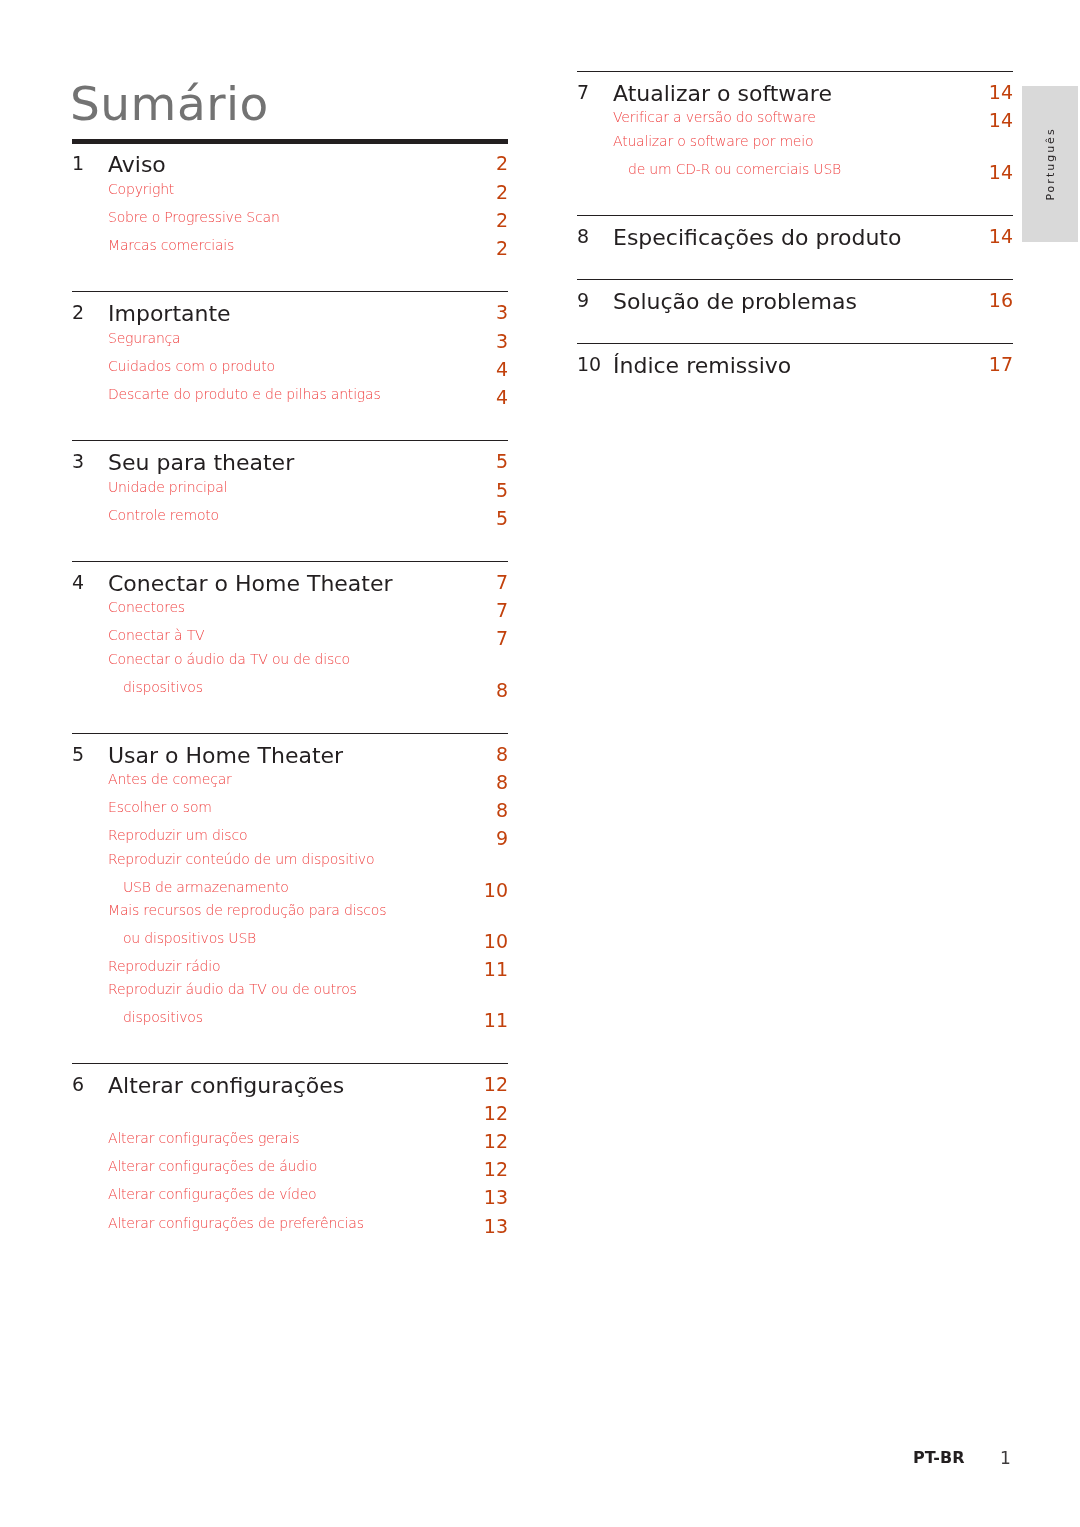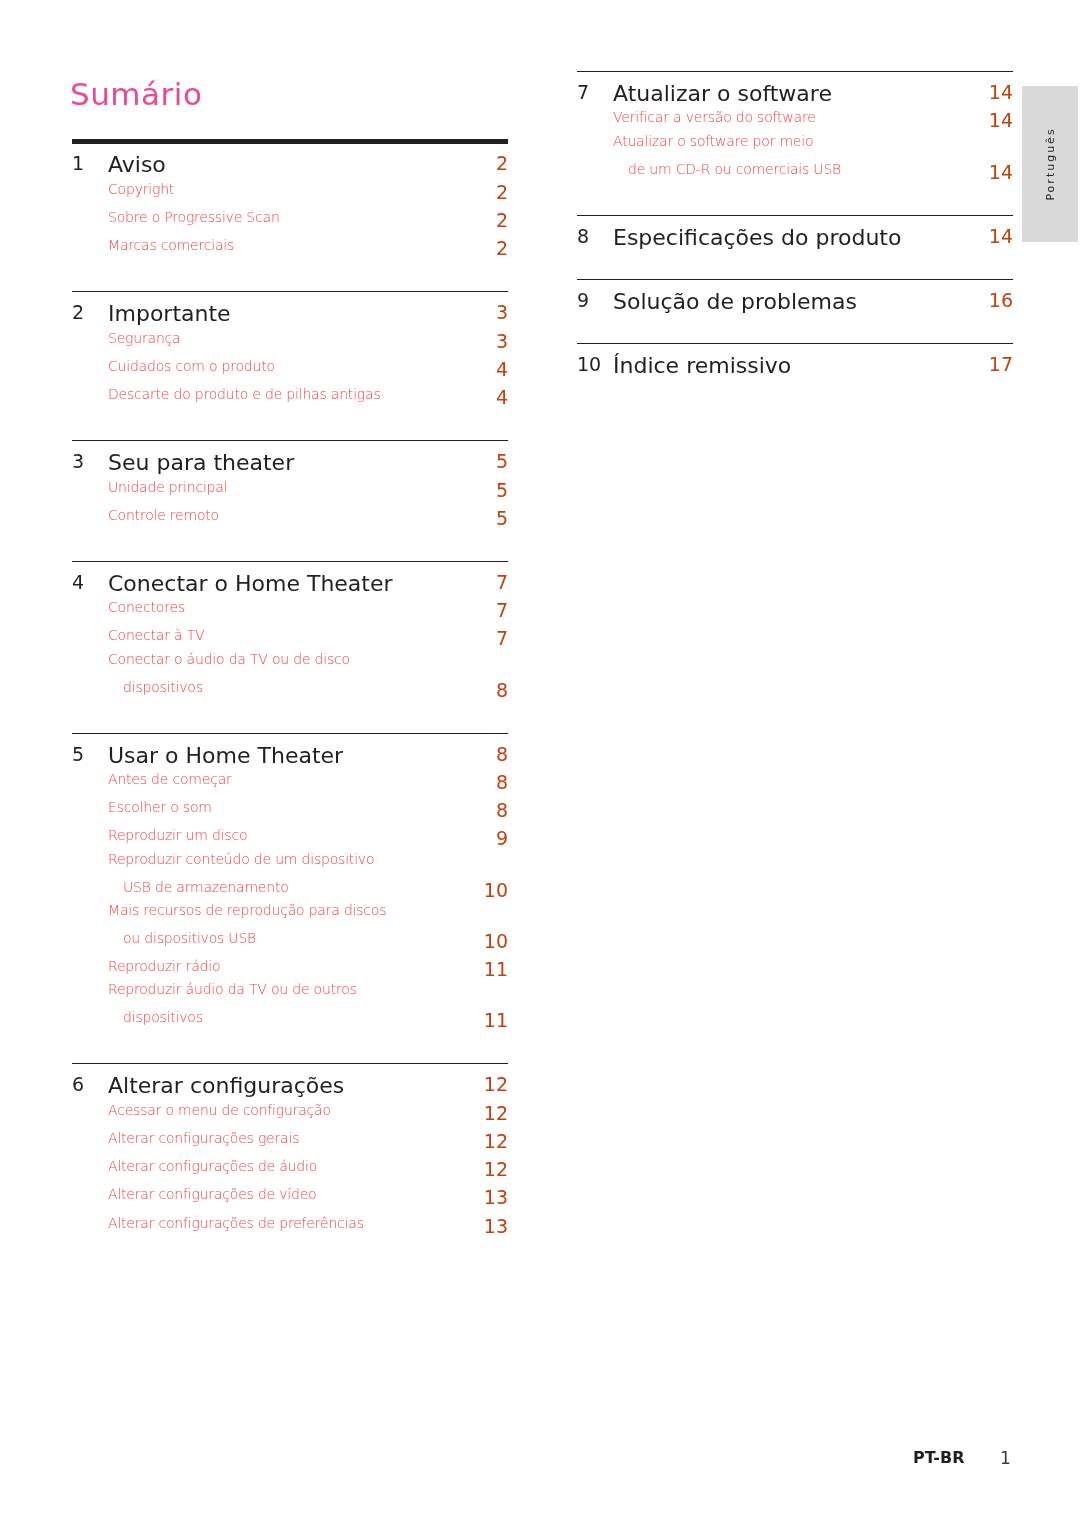--- a/index.html
+++ b/index.html
@@ -1,18 +1,18 @@
 <!DOCTYPE html>
 <html><head>
   <meta charset="utf-8">
   <style>
     html, body { margin:0; padding:0; background:#ffffff; }
     body { width:1080px; height:1527px; position:relative; overflow:hidden;
            font-family:"DejaVu Sans", sans-serif; color:#231f20; }
-    .title { position:absolute; left:70px; top:76px; font-size:31px; font-weight:normal; color:#ec4899; letter-spacing:0.5px; }
+    .title { position:absolute; left:70px; top:76px; font-size:47px; font-weight:normal; color:#737373; letter-spacing:0.5px; }
     .title-rule { position:absolute; left:72px; top:139px; width:436px; height:5px; background:#231f20; }
     .col { position:absolute; width:436px; }
     .col.left { left:72px; }
     .col.right { left:577px; }
     .rule { position:absolute; left:0; width:436px; height:1px; background:#231f20; }
     .row { position:absolute; left:0; width:436px; height:26px; }
     .num { position:absolute; left:0; font-size:19px; color:#231f20; }
     .sec-title { position:absolute; left:36px; font-size:22px; color:#231f20; white-space:nowrap; }
     .sub { position:absolute; left:36px; font-size:14px; color:#ef4444; font-weight:300; white-space:nowrap; letter-spacing:-0.2px; }
     .sub.cont { left:51px; }
@@ -159,21 +159,20 @@
   </div>
 
   <div class="rule" style="top:1063px;"></div>
   <div>
     <div class="row" style="top:1073px;">
       <span class="num">6</span>
       <span class="sec-title">Alterar configurações</span>
       <span class="pg">12</span>
     </div>
     <div class="row" style="top:1102px;">
-      <span class="sub">Acessar o menu de configuração</span>
       <span class="pg">12</span>
     </div>
     <div class="row" style="top:1130px;">
       <span class="sub">Alterar configurações gerais</span>
       <span class="pg">12</span>
     </div>
     <div class="row" style="top:1158px;">
       <span class="sub">Alterar configurações de áudio</span>
       <span class="pg">12</span>
     </div>

